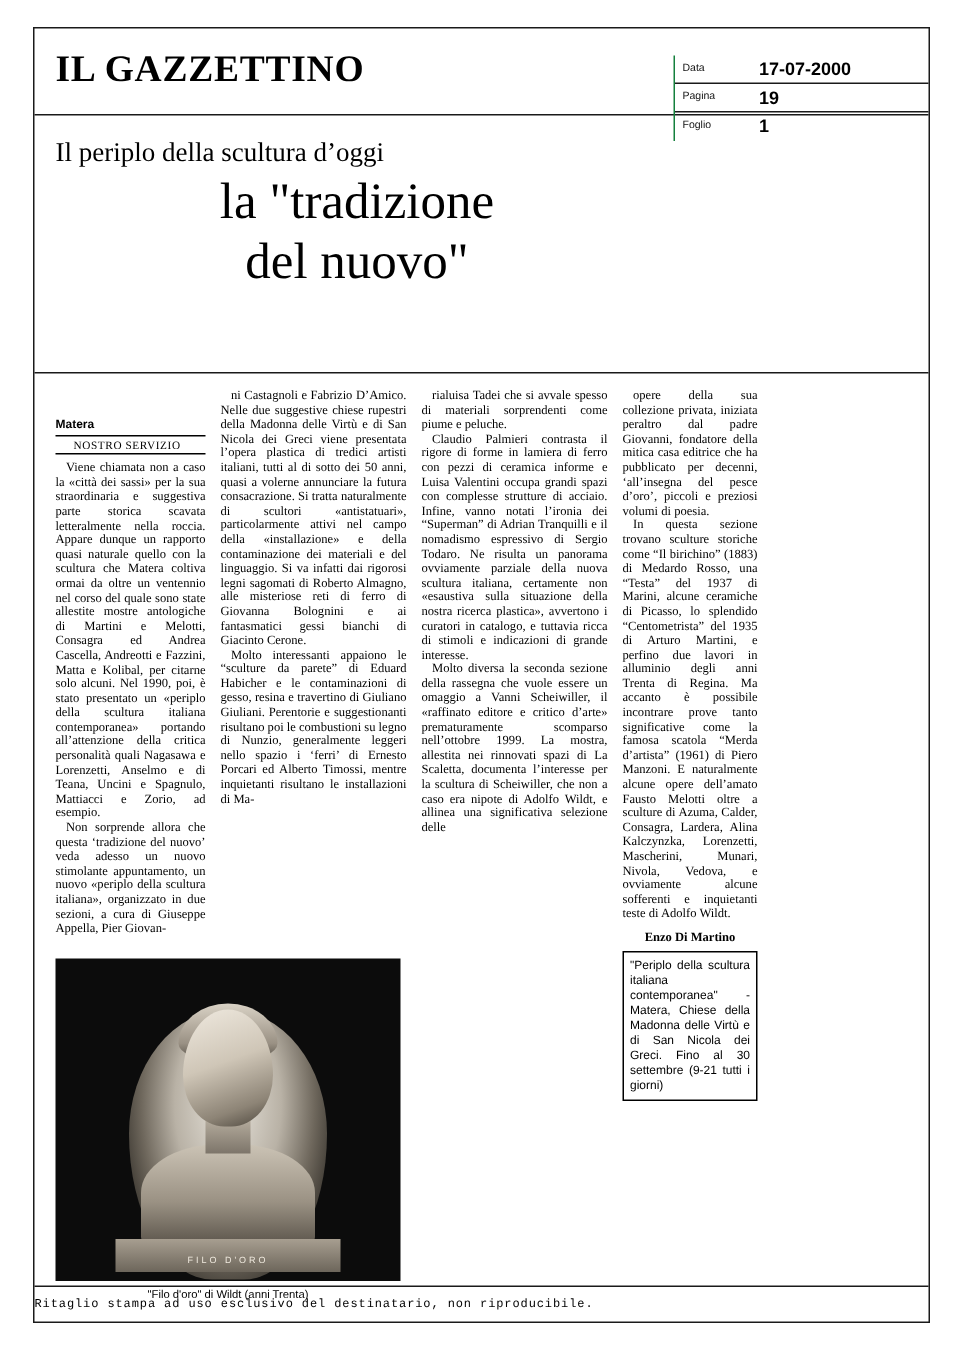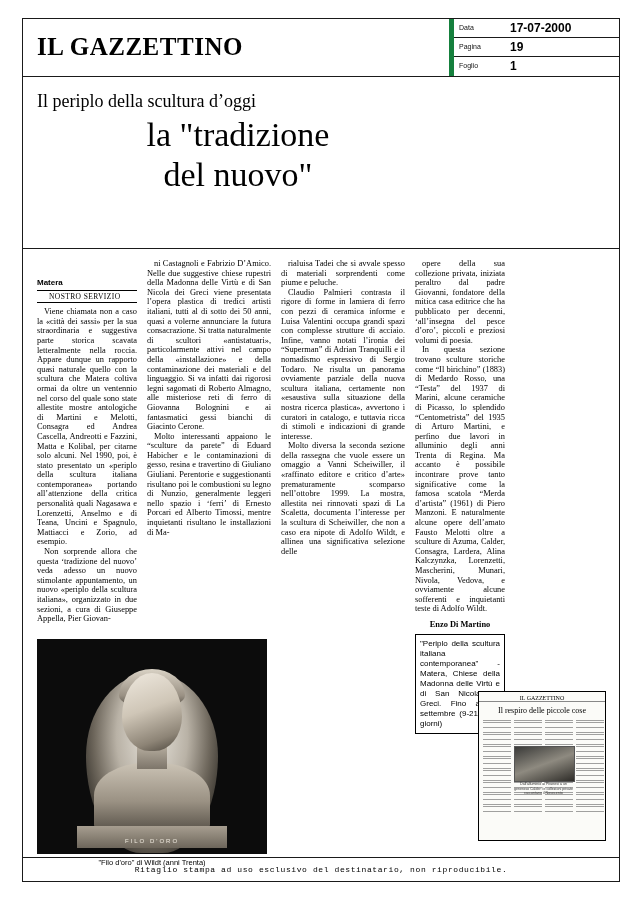--- a/index.html
+++ b/index.html
@@ -43,24 +43,24 @@
     font-family: "Liberation Serif", serif;
     font-weight: bold;
     font-size: 25px;
     letter-spacing: 0.5px;
     white-space: nowrap;
   }
 
   .meta-box {
     position: absolute;
     right: 0;
-    top: 0;
+    top: 18px;
     width: 170px;
     height: 57px;
-    border-left: 5px solid #15803d;
+    border-left: 1px solid #15803d;
     box-sizing: border-box;
   }
   .meta-row {
     position: relative;
     height: 19px;
     box-sizing: border-box;
     border-bottom: 1px solid #1a1a1a;
   }
   .meta-row:last-child { border-bottom: none; }
   .meta-label {
@@ -335,21 +335,21 @@
     width: 100%;
     height: 24px;
     border-top: 1px solid #1a1a1a;
     box-sizing: border-box;
   }
   .footer-text {
     position: absolute;
     left: 0;
     right: 0;
     top: 7px;
-    text-align: center;
+    text-align: left;
     font-family: "Liberation Mono", monospace;
     font-size: 8px;
     letter-spacing: 0.6px;
   }
 </style>
 </head>
 <body>
 
 <div class="page">
   <div class="sheet">
@@ -415,32 +415,19 @@
         <div class="torso"></div>
         <div class="neck"></div>
         <div class="hair"></div>
         <div class="head"></div>
         <div class="plinth"></div>
         <div class="plaque">FILO D'ORO</div>
       </div>
       <div class="photo-caption">"Filo d'oro" di Wildt (anni Trenta)</div>
     </div>
 
-    <div class="clip">
-      <div class="clip-head">IL GAZZETTINO</div>
-      <div class="clip-title">Il respiro delle piccole cose</div>
-      <div class="clip-cols">
-        <div class="tcol c1"></div>
-        <div class="tcol c2"></div>
-        <div class="tcol c3"></div>
-        <div class="tcol c4"></div>
-        <div class="tpic"></div>
-        <div class="tcap">Dall'alluminio al Piranesi a un generoso Calder:
-le collezioni private raccontano il Novecento</div>
-      </div>
-    </div>
 
     <div class="footer">
       <div class="footer-text">Ritaglio  stampa  ad  uso esclusivo  del  destinatario,  non  riproducibile.</div>
     </div>
 
   </div>
 </div>
 
 </body></html>

